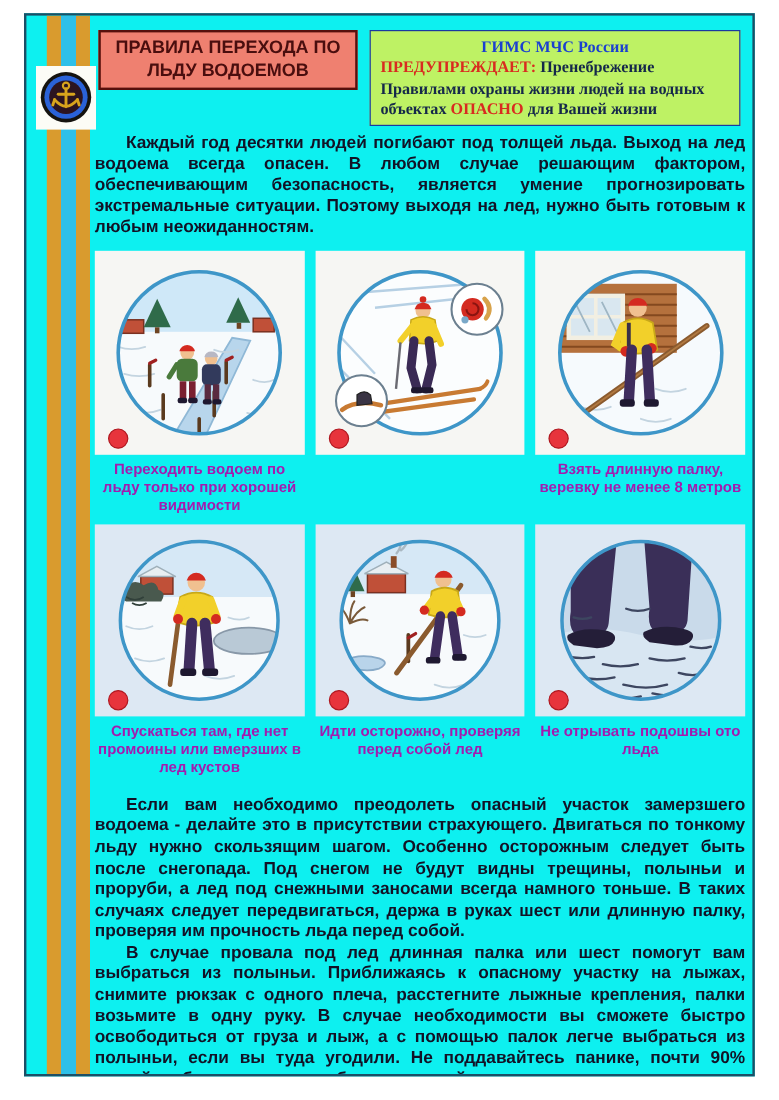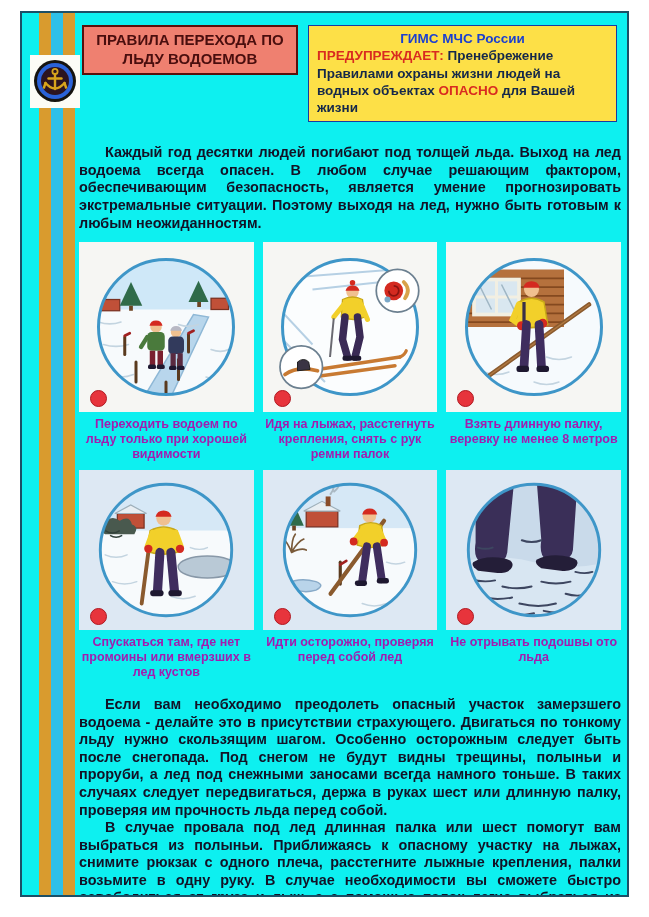--- a/index.html
+++ b/index.html
@@ -24,32 +24,32 @@
     position:relative;display:flex;align-items:flex-start;gap:10px;
     margin:12px 10px 0 60px;z-index:2;
   }
   .title-box{
     background:#ef8070;border:2px solid #57100c;color:#4a0e0e;
     width:216px;min-height:44px;padding:4px 6px;box-sizing:border-box;
     font-size:15px;font-weight:bold;text-align:center;line-height:1.25;
     display:flex;align-items:center;justify-content:center;
   }
   .warn-box{
-    flex:1;background:#fde047;border:1px solid #1a3aa0;
+    flex:1;background:#bef264;border:1px solid #1a3aa0;
     padding:4px 8px 5px 8px;box-sizing:border-box;
-    font-size:13.5px;font-weight:bold;color:#15284a;line-height:1.28;
+    font-size:13.5px;font-weight:bold;color:#15284a;line-height:1.28;font-family:Liberation Serif, serif;
   }
   .warn-org{display:block;text-align:center;color:#1b3fd0;}
   .warn-red{color:#d92b20;}
   .content{position:relative;margin:0 6px 0 57px;z-index:2;}
   .para{
     font-size:14.4px;font-weight:bold;color:#121226;text-align:justify;
     line-height:1.22;text-indent:26px;margin:0;
   }
-  .intro{margin-top:22px;margin-bottom:6px;}
+  .intro{margin-top:6px;margin-bottom:6px;}
   .cards{
     display:grid;grid-template-columns:1fr 1fr 1fr;column-gap:9px;row-gap:0;
     margin-top:3px;
   }
   .card{
     position:relative;height:170px;background:#f6f6f3;margin-top:4px;
     display:flex;align-items:center;justify-content:center;
   }
   .card.tint{background:#dde8f3;height:160px;}
   .card svg.scene{width:150px;height:150px;display:block;}
@@ -203,21 +203,20 @@
               <circle cx="90" cy="38" r="2.4" fill="#7aa8c8"></circle>
             </g>
             <g>
               <circle cx="21" cy="92" r="17" fill="#ffffff" stroke="#6c8090" stroke-width="1.4"></circle>
               <path d="M8 98 q10 -7 26 -3" stroke="#c87a32" stroke-width="3" fill="none" stroke-linecap="round"></path>
               <path d="M18 88 q5 -4 9 0 l1 6 l-10 1 z" fill="#3a3444" stroke="#222" stroke-width="0.8"></path>
             </g>
           </svg>
           <span class="red-dot"></span>
         </div>
-        <div class="caption">Идя на лыжах, расстегнуть крепления, снять с рук ремни палок</div>
       </div>
 
       <div>
         <div class="card">
           <svg class="scene" viewBox="0 0 120 120">
             <defs>
                 <clipPath id="c3">
                   <circle cx="60" cy="60" r="54"></circle>
                 </clipPath>
               </defs>

